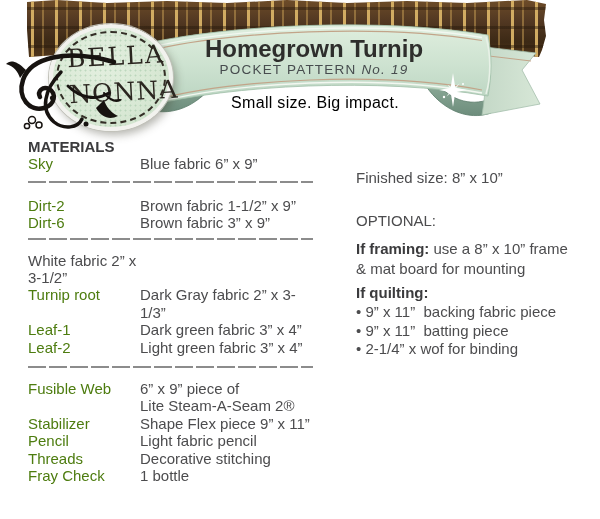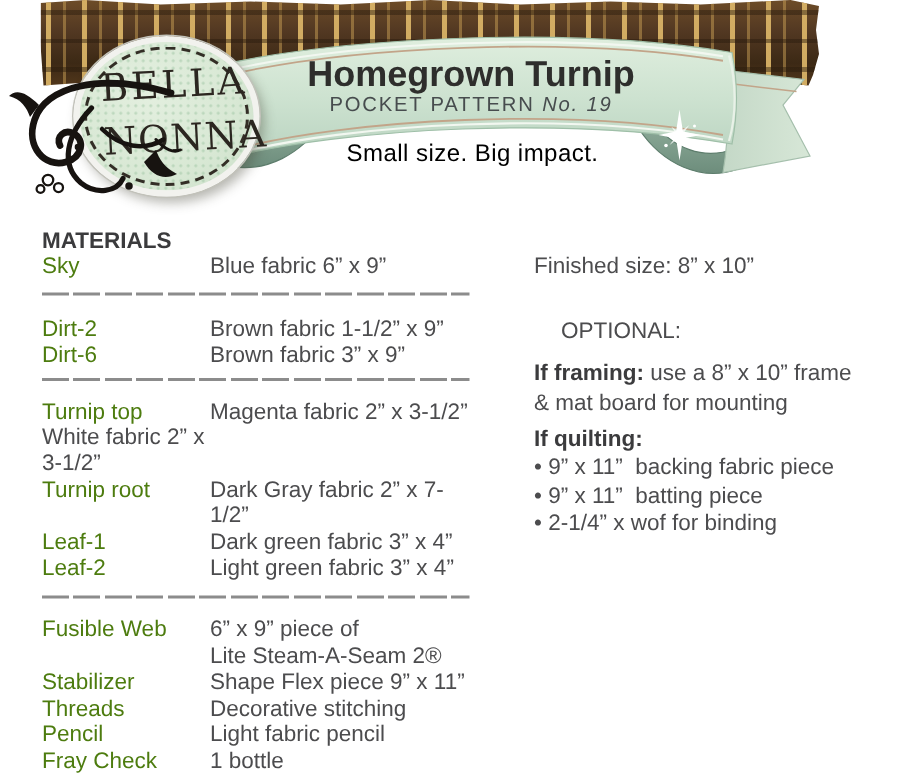--- a/index.html
+++ b/index.html
@@ -52,37 +52,37 @@
     position:absolute; top:14px; left:6px; width:100%; text-align:center;
     font-size:25px; letter-spacing:2px;
   }
   .badge-line2 {
     position:absolute; top:50px; left:12px; width:100%; text-align:center;
     font-size:25px; letter-spacing:1px;
   }
   .flourish-svg { position:absolute; left:6px; top:48px; z-index:4; }
 
   
-  .materials { position:absolute; left:28px; top:152px; width:286px; z-index:1; }
+  .materials { position:absolute; left:28px; top:138px; width:286px; z-index:1; }
   .materials h3 { font-size:15px; font-weight:bold; color:#3b3b3d; line-height:17.4px; }
   .mrow { display:grid; grid-template-columns:112px 1fr; font-size:15px; line-height:17.4px; }
   .mlabel { color:#4d7c0f; }
   .mvalue { color:#4c4c4e; }
   .sep {
     height:2px; width:285px;
     background:repeating-linear-gradient(90deg, #8c8c8c 0 18px, rgba(0,0,0,0) 18px 21px);
   }
   .sep1 { margin:8px 0 14px 0; }
   .sep2 { margin:6px 0 12px 0; }
   .sep3 { margin:10px 0 12px 0; }
 
   
   .details { position:absolute; left:356px; top:169px; width:235px; z-index:1; font-size:15px; }
   .finished { line-height:17px; }
-  .optional { margin-top:26px; line-height:17px;margin-left:18px; }
+  .optional { margin-top:26px; line-height:17px; }
   .framing { margin-top:10px; line-height:20px; }
   .framing b, .quilting b { color:#3b3b3d; }
   .quilting { margin-top:5px; line-height:18px; }
   .bullets { margin-top:1px; }
   .bullet { line-height:18.5px; }
 </style>
 </head>
 <body>
 
 <div class="page">
@@ -177,29 +177,25 @@
       </div>
       <div class="mrow">
         <span class="mlabel">Dirt-6</span>
         <span class="mvalue">Brown fabric 3” x 9”</span>
       </div>
     </div>
     <div class="sep sep2"></div>
 
     <div class="mgroup">
       <div class="mrow">
-        <span class="mlabel">Turnip top</span>
-        <span class="mvalue">Magenta fabric 2” x 3-1/2”</span>
-      </div>
-      <div class="mrow">
         <span class="mvalue">White fabric 2” x 3-1/2”</span>
       </div>
       <div class="mrow">
         <span class="mlabel">Turnip root</span>
-        <span class="mvalue">Dark Gray fabric 2” x 7-1/2”</span>
+        <span class="mvalue">Dark Gray fabric 2” x 3-1/3”</span>
       </div>
       <div class="mrow">
         <span class="mlabel">Leaf-1</span>
         <span class="mvalue">Dark green fabric 3” x 4”</span>
       </div>
       <div class="mrow">
         <span class="mlabel">Leaf-2</span>
         <span class="mvalue">Light green fabric 3” x 4”</span>
       </div>
     </div>
@@ -212,26 +208,26 @@
       </div>
       <div class="mrow">
         <span class="mlabel"></span>
         <span class="mvalue">Lite Steam-A-Seam 2®</span>
       </div>
       <div class="mrow">
         <span class="mlabel">Stabilizer</span>
         <span class="mvalue">Shape Flex piece 9” x 11”</span>
       </div>
       <div class="mrow">
+        <span class="mlabel">Pencil</span>
+        <span class="mvalue">Light fabric pencil</span>
+      </div>
+      <div class="mrow">
         <span class="mlabel">Threads</span>
         <span class="mvalue">Decorative stitching</span>
-      </div>
-      <div class="mrow">
-        <span class="mlabel">Pencil</span>
-        <span class="mvalue">Light fabric pencil</span>
       </div>
       <div class="mrow">
         <span class="mlabel">Fray Check</span>
         <span class="mvalue">1 bottle</span>
       </div>
     </div>
   </div>
 
   <div class="details">
     <div class="finished">

